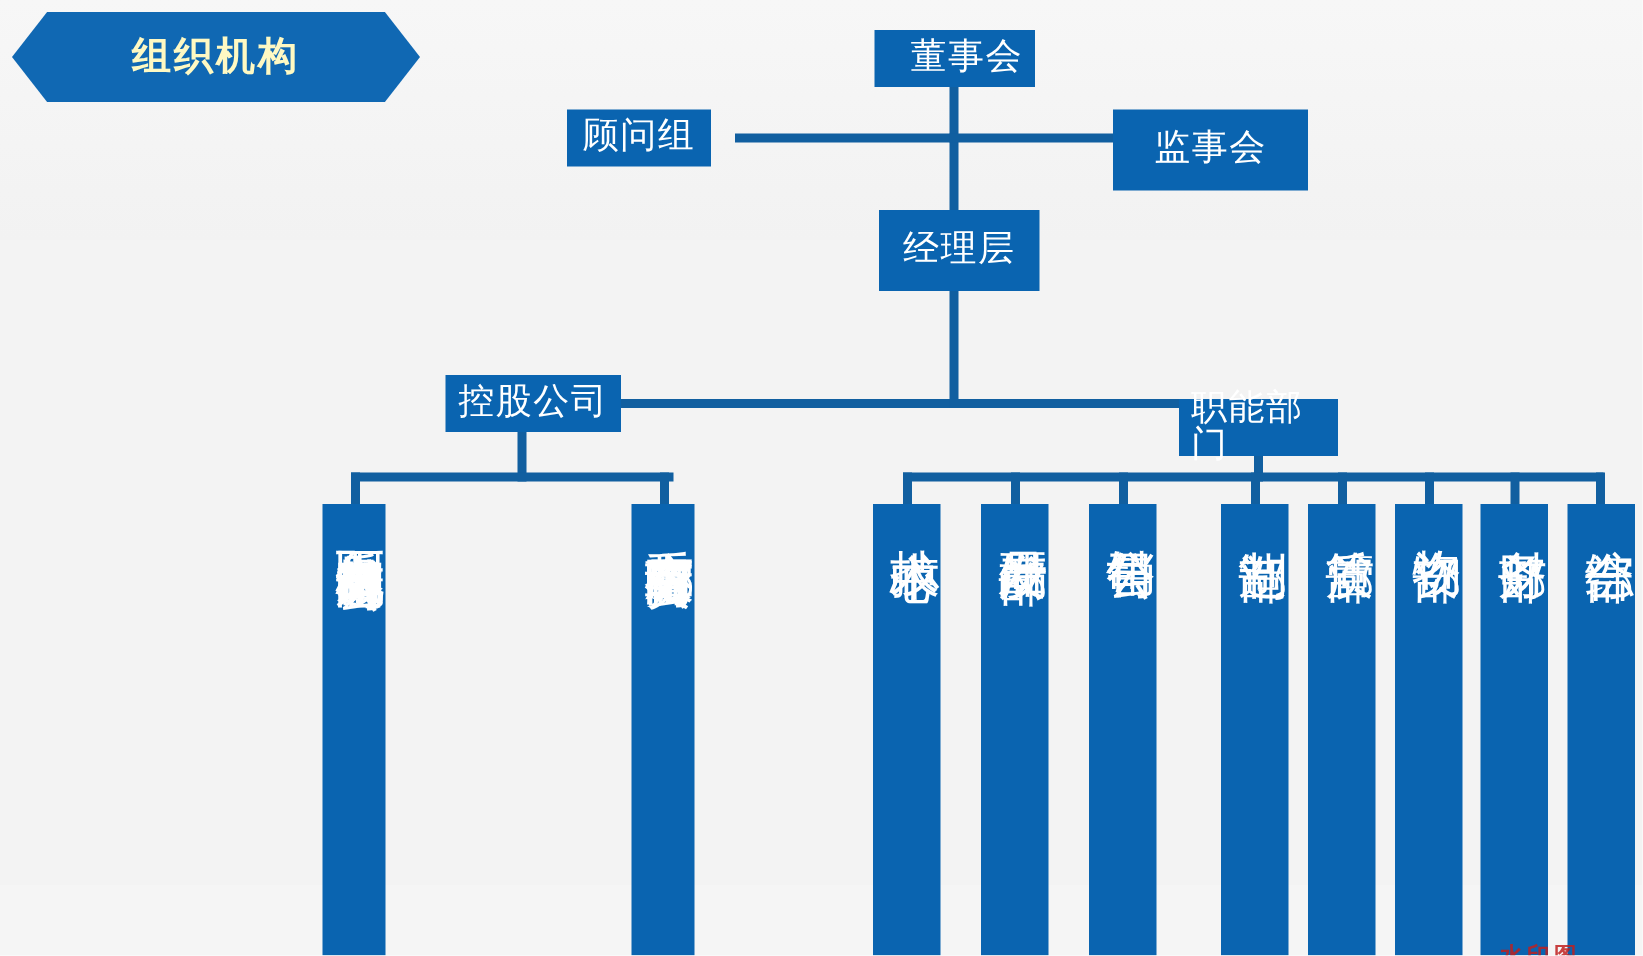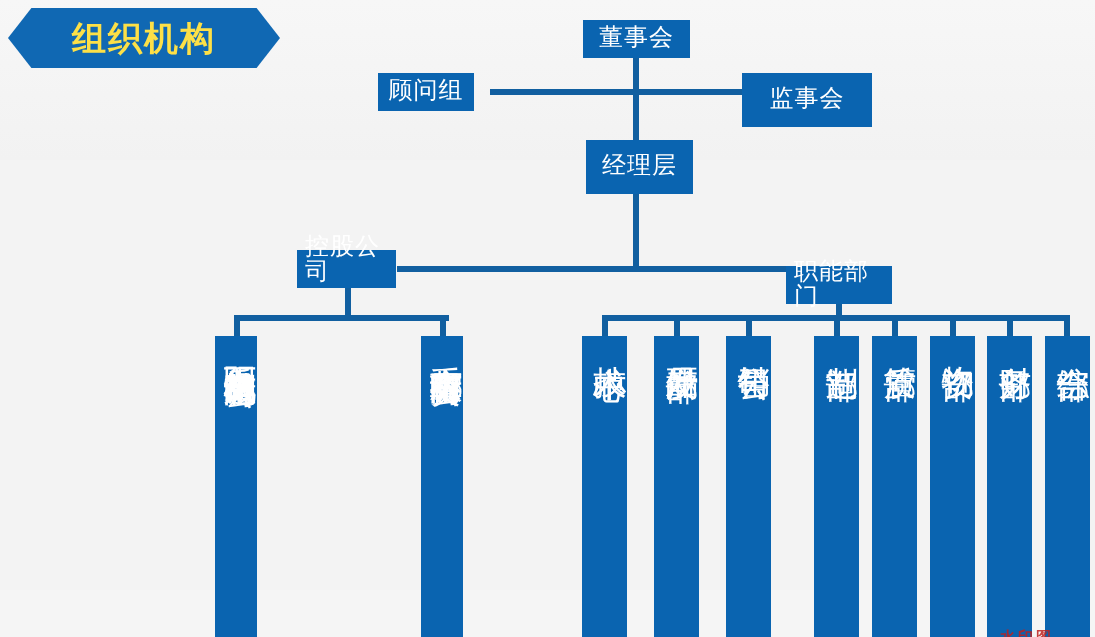--- a/index.html
+++ b/index.html
@@ -45,22 +45,22 @@
     width: 272px;
     height: 60px;
     background: #1068b3;
     -webkit-clip-path: polygon(0% 50%, 8.6% 0%, 91.4% 0%, 100% 50%, 91.4% 100%, 8.6% 100%);
     clip-path: polygon(0% 50%, 8.6% 0%, 91.4% 0%, 100% 50%, 91.4% 100%, 8.6% 100%);
     display: flex;
     align-items: center;
     justify-content: center;
   }
   #title-banner .title-text {
-    color: #fde047;
-    font-size: 34px;
+    color: #fef9c3;
+    font-size: 26px;
     font-weight: bold;
     letter-spacing: 2px;
     line-height: 1;
   }
 
   
   .node {
     position: absolute;
     background: #0a64b0;
     color: #ffffff;
@@ -146,37 +146,37 @@
   <div class="line line-h" style="left:602px; top:315px; width:467px;"></div>
   <div class="line line-v" style="left:602px; top:315px; height:22px;"></div>
   <div class="line line-v" style="left:674px; top:315px; height:22px;"></div>
   <div class="line line-v" style="left:746px; top:315px; height:22px;"></div>
   <div class="line line-v" style="left:834px; top:315px; height:22px;"></div>
   <div class="line line-v" style="left:892px; top:315px; height:22px;"></div>
   <div class="line line-v" style="left:950px; top:315px; height:22px;"></div>
   <div class="line line-v" style="left:1007px; top:315px; height:22px;"></div>
   <div class="line line-v" style="left:1064px; top:315px; height:22px;"></div>
 
-  <div class="node node-h" style="left:583px; top:20px; width:107px; height:38px;">
+  <div class="node node-h" style="left:583px; top:20px; width:107px; height:38px;justify-content:flex-end;">
     <span>董事会</span>
   </div>
 
   <div class="node node-h" style="left:378px; top:73px; width:96px; height:38px;">
     <span>顾问组</span>
   </div>
 
   <div class="node node-h" style="left:742px; top:73px; width:130px; height:54px;">
     <span>监事会</span>
   </div>
 
   <div class="node node-h" style="left:586px; top:140px; width:107px; height:54px;">
     <span>经理层</span>
   </div>
 
-  <div class="node node-h" style="left:297px; top:250px; width:99px; height:38px;align-items:flex-end;">
+  <div class="node node-h" style="left:297px; top:250px; width:117px; height:38px;">
     <span>控股公司</span>
   </div>
 
   <div class="node node-h" style="left:786px; top:266px; width:106px; height:38px;">
     <span>职能部门</span>
   </div>
 
   <div class="node node-v" style="left:215px; top:336px; width:42px; height:301px;">
     <span class="vtext">岳阳万力机械制造有限公司</span>
   </div>

